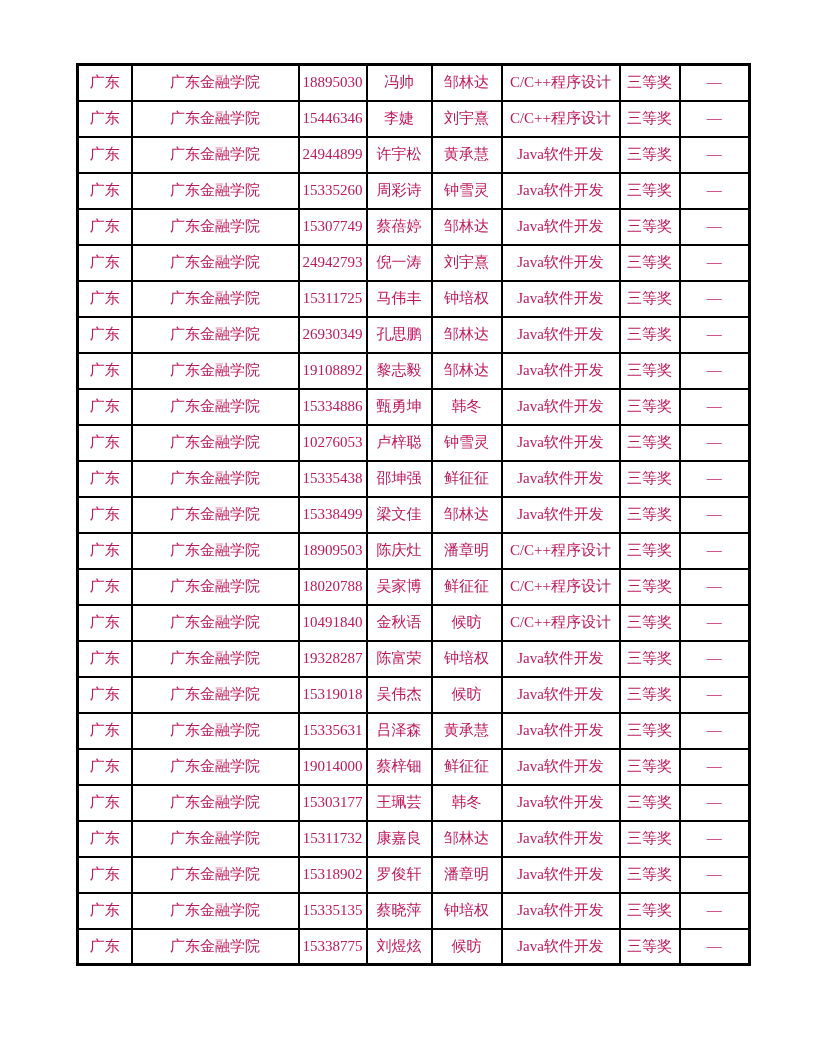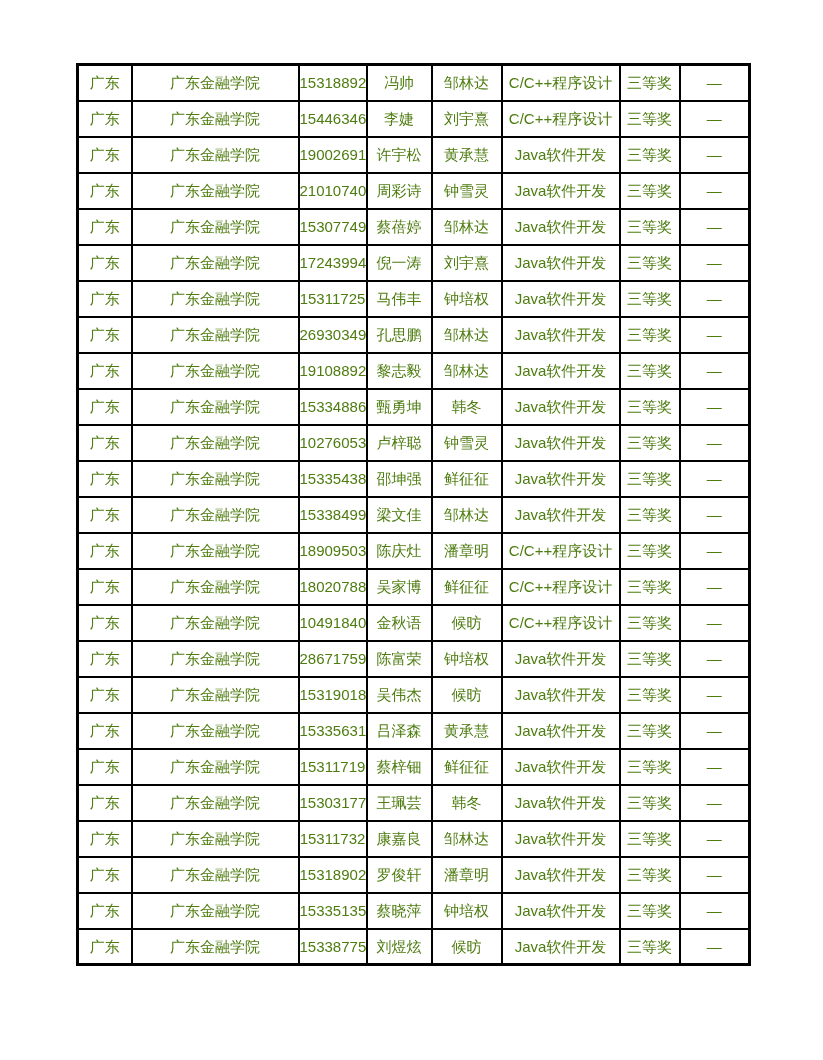--- a/index.html
+++ b/index.html
@@ -6,22 +6,22 @@
     margin: 0;
     padding: 0;
     background: #ffffff;
   }
   .page {
     position: relative;
     width: 756px;
     height: 1060px;
     background: #ffffff;
     overflow: hidden;
-    font-family: Liberation Sans, sans-serif;
-    color: #4d7c0f;
+    font-family: Liberation Serif, serif;
+    color: #be185d;
   }
   table.award-table {
     position: absolute;
     left: 76px;
     top: 63px;
     width: 672px;
     height: 900px;
     border-collapse: collapse;
     table-layout: fixed;
     border: 3px solid #000000;
@@ -60,71 +60,71 @@
       <col class="c-name">
       <col class="c-advisor">
       <col class="c-category">
       <col class="c-award">
       <col class="c-note">
     </colgroup>
     <tbody>
         <tr>
     <td>广东</td>
     <td>广东金融学院</td>
-    <td>15318892</td>
+    <td>18895030</td>
     <td>冯帅</td>
     <td>邹林达</td>
     <td>C/C++程序设计</td>
     <td>三等奖</td>
     <td>—</td>
   </tr>
         <tr>
     <td>广东</td>
     <td>广东金融学院</td>
     <td>15446346</td>
     <td>李婕</td>
     <td>刘宇熹</td>
     <td>C/C++程序设计</td>
     <td>三等奖</td>
     <td>—</td>
   </tr>
         <tr>
     <td>广东</td>
     <td>广东金融学院</td>
-    <td>19002691</td>
+    <td>24944899</td>
     <td>许宇松</td>
     <td>黄承慧</td>
     <td>Java软件开发</td>
     <td>三等奖</td>
     <td>—</td>
   </tr>
         <tr>
     <td>广东</td>
     <td>广东金融学院</td>
-    <td>21010740</td>
+    <td>15335260</td>
     <td>周彩诗</td>
     <td>钟雪灵</td>
     <td>Java软件开发</td>
     <td>三等奖</td>
     <td>—</td>
   </tr>
         <tr>
     <td>广东</td>
     <td>广东金融学院</td>
     <td>15307749</td>
     <td>蔡蓓婷</td>
     <td>邹林达</td>
     <td>Java软件开发</td>
     <td>三等奖</td>
     <td>—</td>
   </tr>
         <tr>
     <td>广东</td>
     <td>广东金融学院</td>
-    <td>17243994</td>
+    <td>24942793</td>
     <td>倪一涛</td>
     <td>刘宇熹</td>
     <td>Java软件开发</td>
     <td>三等奖</td>
     <td>—</td>
   </tr>
         <tr>
     <td>广东</td>
     <td>广东金融学院</td>
     <td>15311725</td>
@@ -220,21 +220,21 @@
     <td>10491840</td>
     <td>金秋语</td>
     <td>候昉</td>
     <td>C/C++程序设计</td>
     <td>三等奖</td>
     <td>—</td>
   </tr>
         <tr>
     <td>广东</td>
     <td>广东金融学院</td>
-    <td>28671759</td>
+    <td>19328287</td>
     <td>陈富荣</td>
     <td>钟培权</td>
     <td>Java软件开发</td>
     <td>三等奖</td>
     <td>—</td>
   </tr>
         <tr>
     <td>广东</td>
     <td>广东金融学院</td>
     <td>15319018</td>
@@ -250,21 +250,21 @@
     <td>15335631</td>
     <td>吕泽森</td>
     <td>黄承慧</td>
     <td>Java软件开发</td>
     <td>三等奖</td>
     <td>—</td>
   </tr>
         <tr>
     <td>广东</td>
     <td>广东金融学院</td>
-    <td>15311719</td>
+    <td>19014000</td>
     <td>蔡梓钿</td>
     <td>鲜征征</td>
     <td>Java软件开发</td>
     <td>三等奖</td>
     <td>—</td>
   </tr>
         <tr>
     <td>广东</td>
     <td>广东金融学院</td>
     <td>15303177</td>

